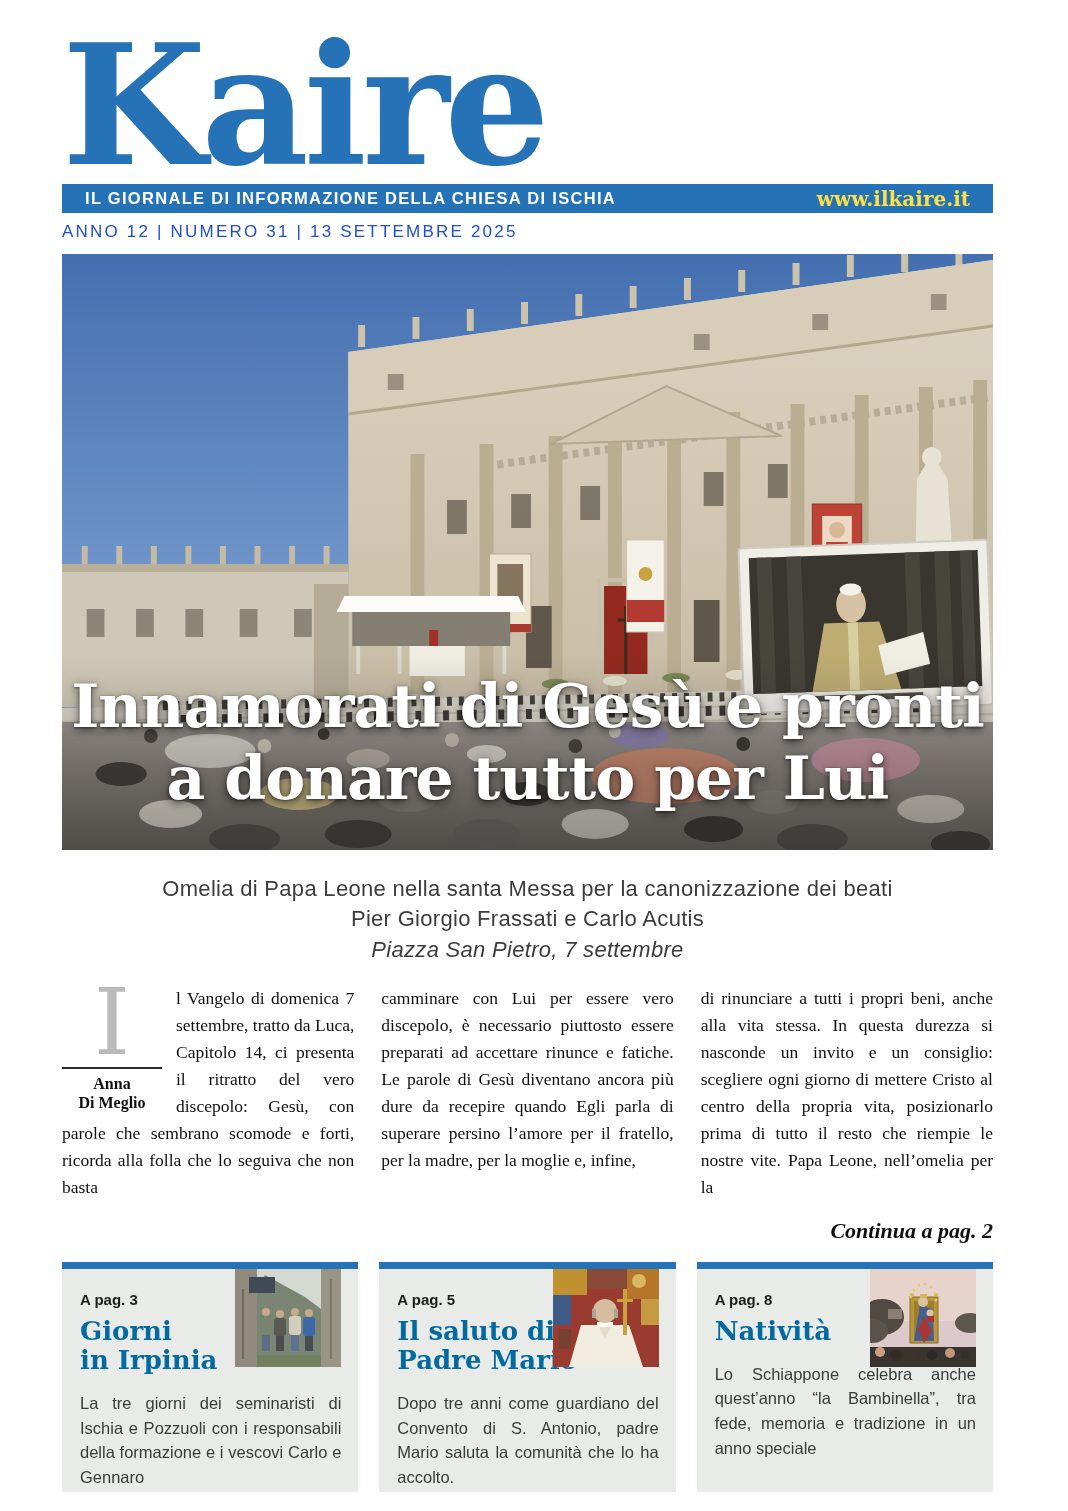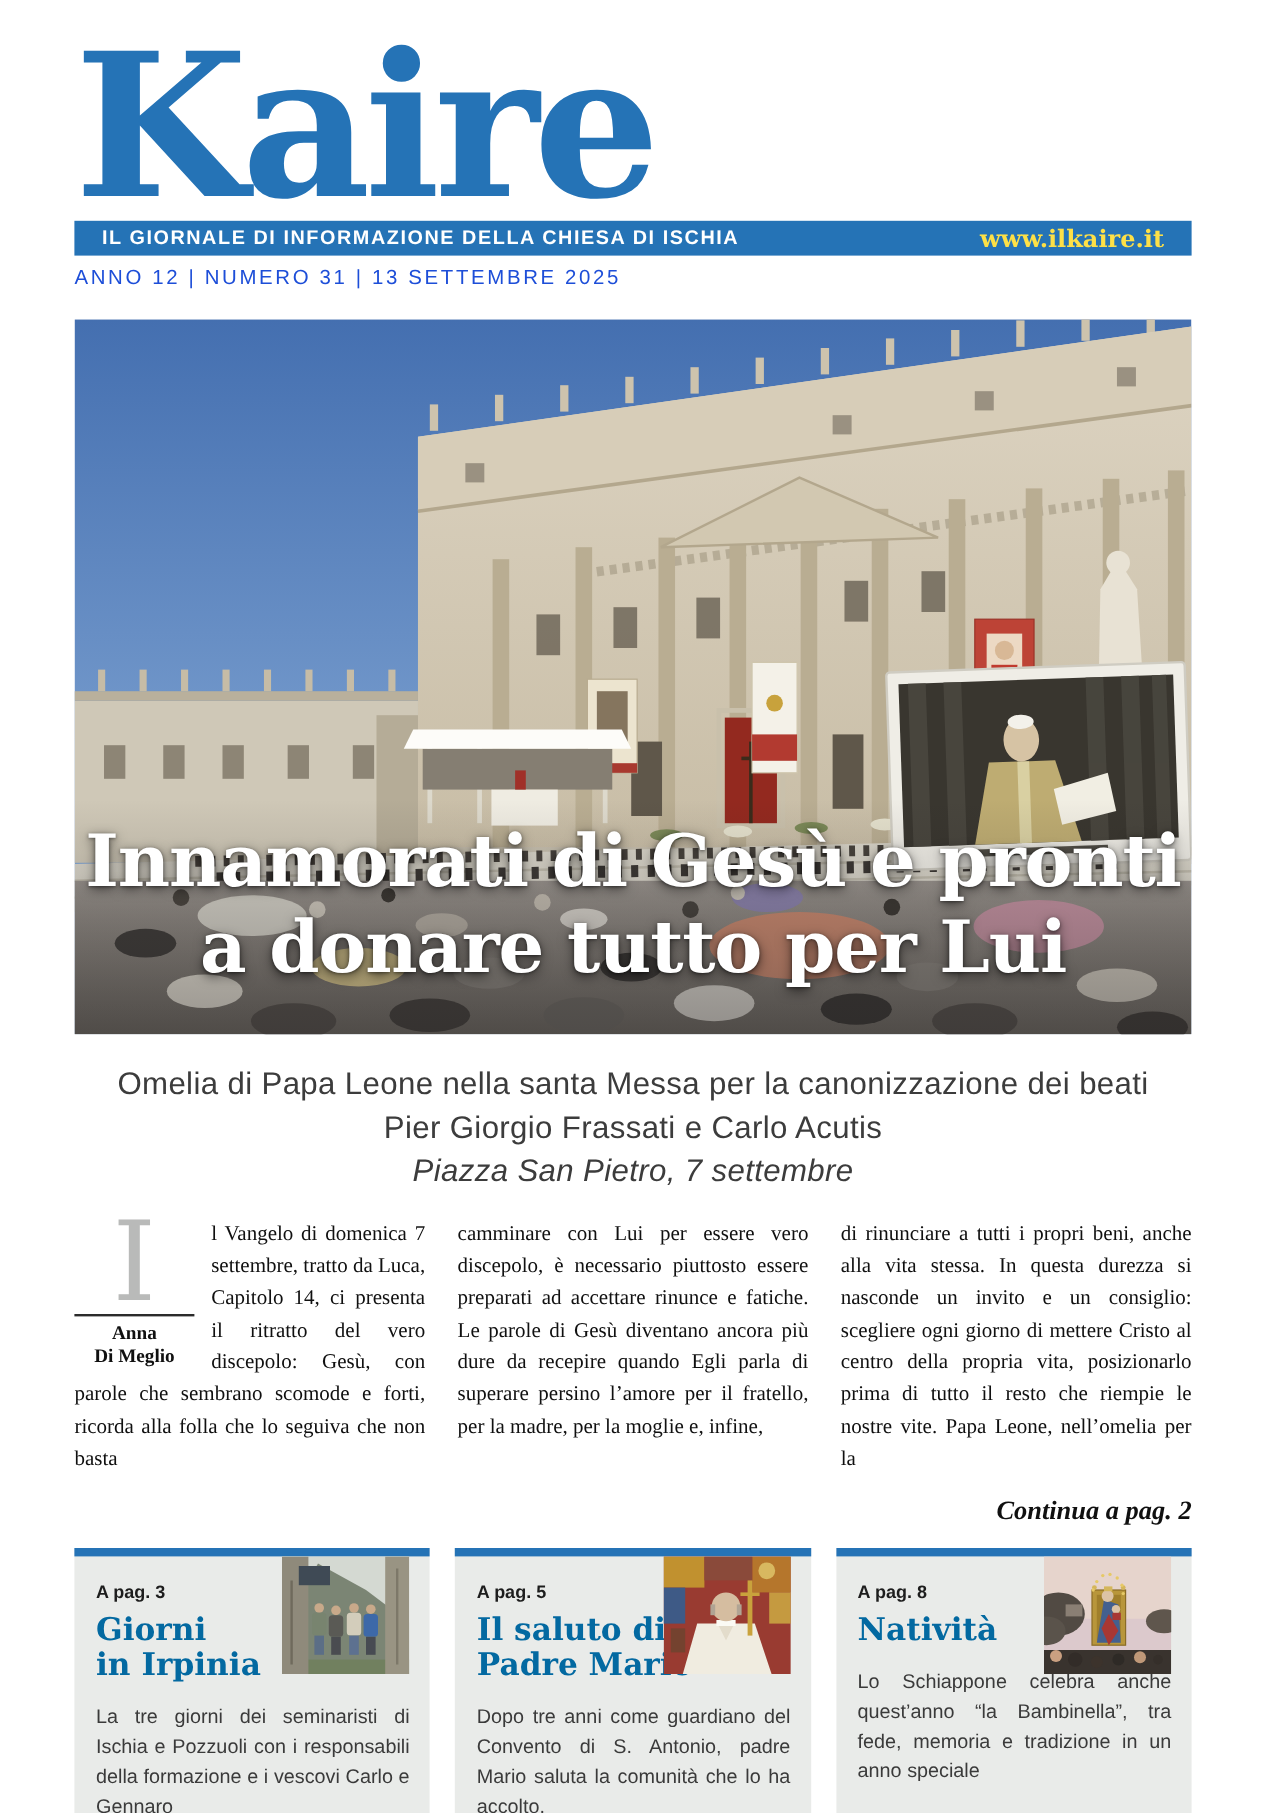--- a/index.html
+++ b/index.html
@@ -11,30 +11,30 @@
   .logo { font-family:"DejaVu Serif", serif; font-weight:700; color:#2573b6;
           font-size:166px; line-height:0.82; letter-spacing:-5px; padding-top:38px; }
   .tag-bar { margin-top:10px; height:29px; background:#2573b6; display:flex;
              align-items:center; justify-content:space-between; padding:0 23px; }
   .tagline { color:#fff; font-family:"Liberation Sans", sans-serif; font-weight:700;
              font-size:16.5px; letter-spacing:1.3px; }
   .website { color:#fde047; font-family:"DejaVu Serif", serif; font-weight:700; font-size:20px; }
   .issue-line { margin-top:9px; font-size:17px; letter-spacing:2.2px; color:#1d4ed8; }
 
   
-  .hero { margin-top:24px; position:relative; height:596px; overflow:hidden; }
+  .hero { margin-top:12px; position:relative; height:596px; overflow:hidden; }
   .hero svg { position:absolute; inset:0; width:100%; height:100%; display:block; }
   .hero-headline { position:absolute; left:0; right:0; top:416px; text-align:center;
     color:#fff; font-family:"DejaVu Serif", serif; font-weight:700; font-size:60px;
     line-height:1.2; letter-spacing:-1px;
     text-shadow:0 3px 10px rgba(0,0,0,.55), 0 1px 3px rgba(0,0,0,.5); }
 
   
   .deck { text-align:center; margin-top:24px; color:#3c3c3c; }
-  .deck-line { font-size:26px; line-height:1.38; letter-spacing:.3px; }
+  .deck-line { font-size:22px; line-height:1.38; letter-spacing:.3px; }
   .deck-line.it { font-style:italic;text-align:center; }
   .deck-readings { margin-top:11px; font-size:16px; color:#4a4a4a; letter-spacing:.5px; }
 
   
   .article { margin-top:20px; display:flex; gap:27px; font-family:"Liberation Serif", serif;
              font-size:17.5px; line-height:1.54; color:#101010; text-align:justify; }
   .article .col { flex:1; }
   .dropcap-block { float:left; width:100px; margin:2px 14px 0 0; text-align:center; }
   .dropcap { font-family:"DejaVu Serif", serif; font-size:92px; line-height:.78; color:#b9bab9; }
   .dropcap-rule { border-top:2px solid #2b2b2b; margin:8px 0 6px; }

